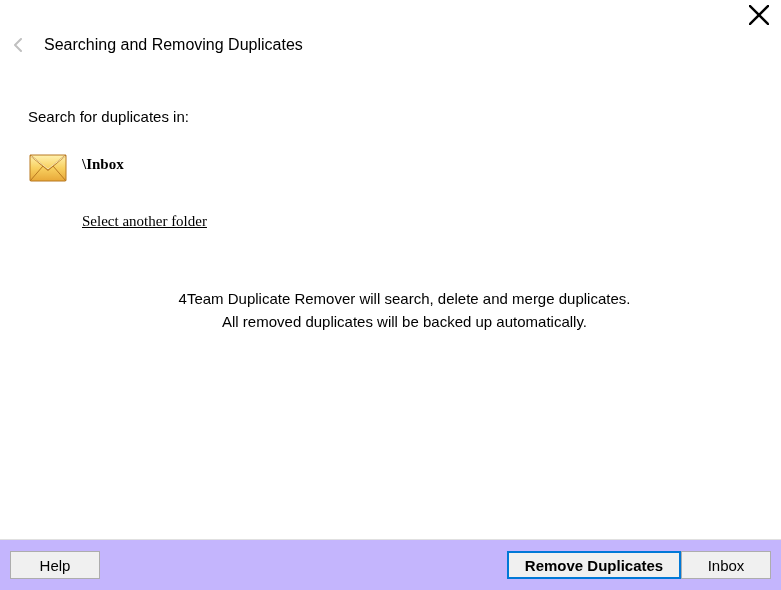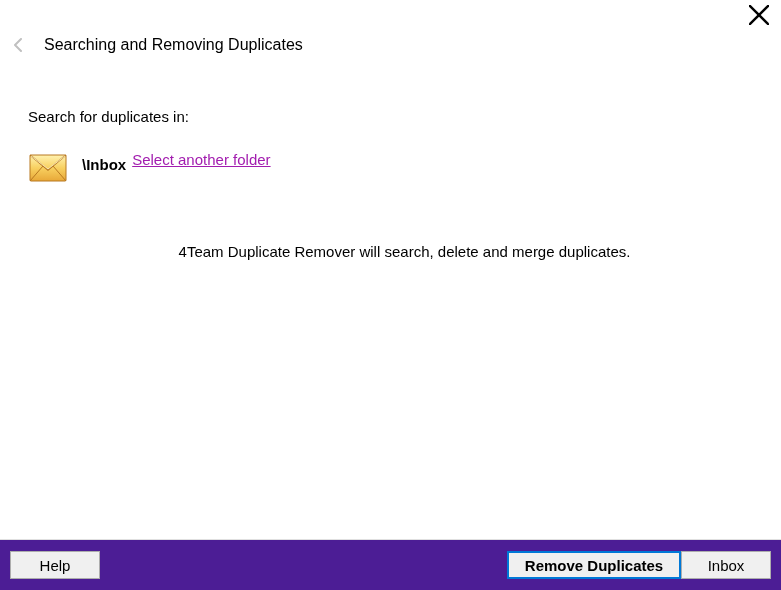--- a/index.html
+++ b/index.html
@@ -68,47 +68,48 @@
       width: 40px;
       height: 30px;
       margin-top: 2px;
     }
     .folder-icon svg {
       width: 40px;
       height: 30px;
     }
     .folder-info {
       display: flex;
-      flex-direction: row;
-      gap: 6px;
+      flex-direction: column;
+      gap: 40px;
+      font-family: Liberation Serif, serif;
     }
     .folder-name {
       font-weight: bold;
       font-size: 15px;
       padding-top: 5px;
     }
     .select-link {
-      color: #a21caf;
+      color: #000000;
       text-decoration: underline;
       cursor: pointer;
       font-size: 15px;
     }
     .description {
       margin-top: 58px;
       font-size: 15px;
       line-height: 1.5;
       text-align: center;
     }
     .footer {
       position: absolute;
       bottom: 0;
       left: 0;
       right: 0;
       height: 51px;
-      background: #4c1d95;
+      background: #c4b5fd;
       border-top: 1px solid #e0e0e0;
       display: flex;
       align-items: center;
       padding: 0 10px;
     }
     .footer-spacer {
       flex: 1;
     }
     .btn {
       font-family: inherit;
@@ -168,20 +169,21 @@
       </svg>
     </div>
     <div class="folder-info">
       <div class="folder-name">\Inbox</div>
       <a class="select-link">Select another folder</a>
     </div>
   </div>
 
   <div class="description">
     <div>4Team Duplicate Remover will search, delete and merge duplicates.</div>
+    <div>All removed duplicates will be backed up automatically.</div>
   </div>
 </div>
 
 <div class="footer">
   <button class="btn btn-help">Help</button>
   <div class="footer-spacer"></div>
   <button class="btn btn-primary">Remove Duplicates</button>
   <button class="btn">Inbox</button>
 </div>
 

